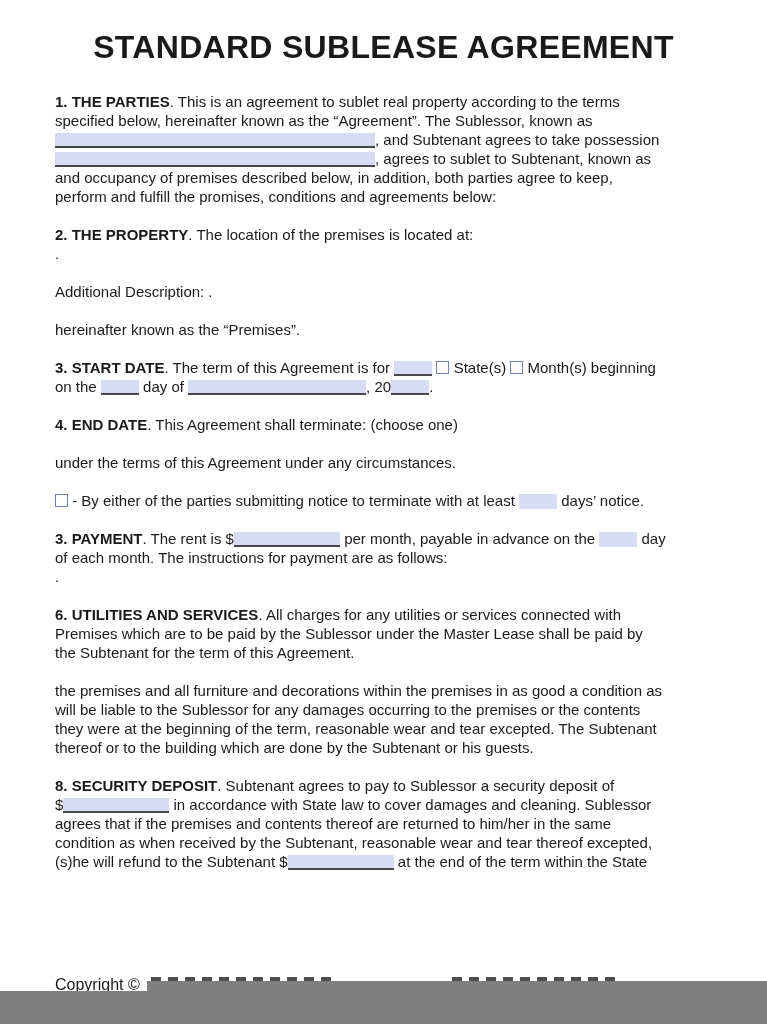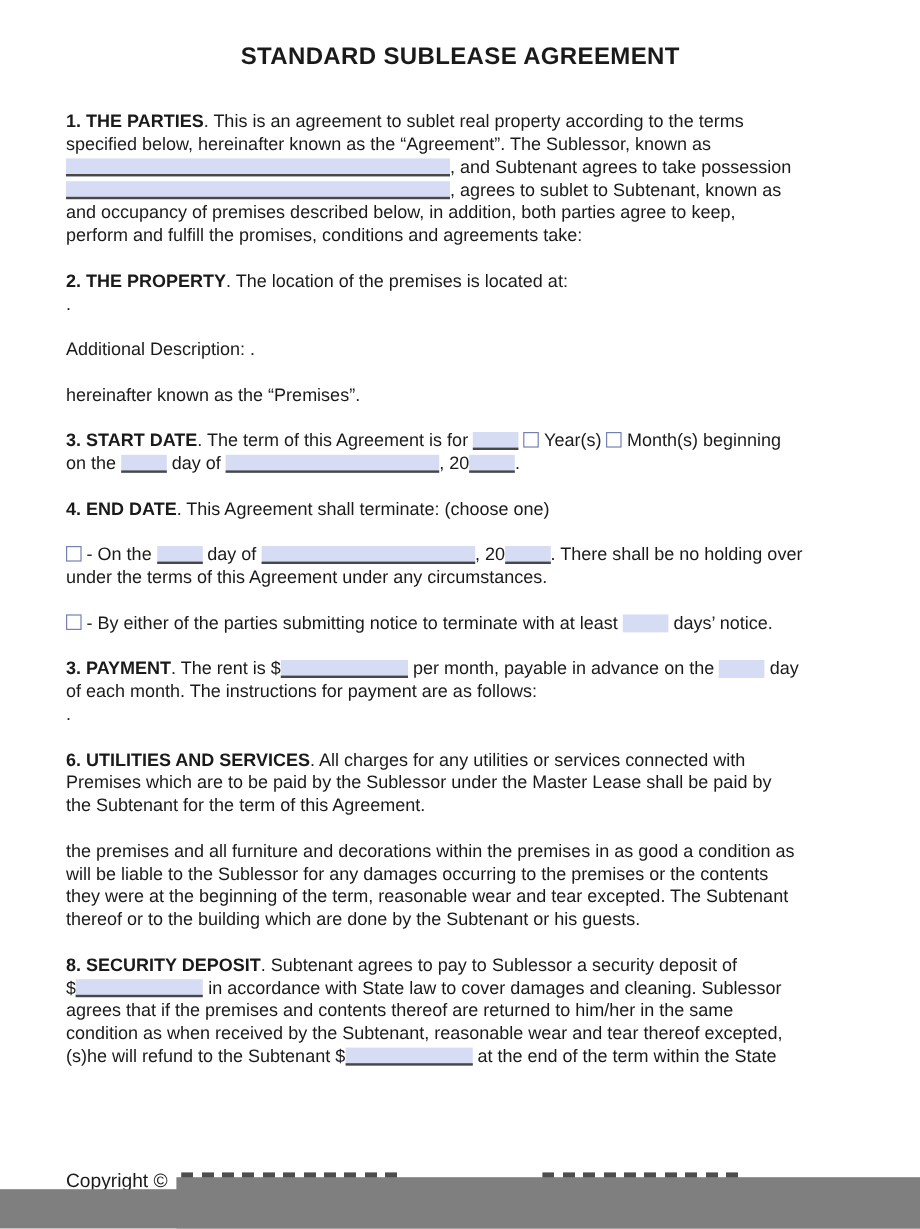--- a/index.html
+++ b/index.html
@@ -3,21 +3,21 @@
 <meta charset="utf-8">
 <style>
   html,body { margin:0; padding:0; background:#ffffff; }
   .page {
     position:relative; width:767px; height:1024px; background:#ffffff; overflow:hidden;
     font-family:"Liberation Sans", sans-serif; font-size:15px; line-height:19px;
     color:var(--text,#1a1a1a);
   }
   .doc-title {
     position:absolute; top:31px; left:0; width:100%; text-align:center;
-    font-size:20px; line-height:32px; font-weight:bold; letter-spacing:0.3px;
+    font-size:32px; line-height:32px; font-weight:bold; letter-spacing:0.3px;
   }
   .content { position:absolute; top:92px; left:55px; width:657px; }
   .para { margin:19px 0 0 0; }
   .para:first-child { margin-top:0; }
   .line { white-space:nowrap; }
   .flexline { display:flex; align-items:center; white-space:nowrap; }
   .flexline > span { flex:0 0 auto; }
   .hd { font-weight:bold; }
   .field {
     display:inline-block; height:13px; vertical-align:-3px;
@@ -52,21 +52,21 @@
   <div class="doc-title">STANDARD SUBLEASE AGREEMENT</div>
 
   <div class="content">
 
     <div class="para">
       <div class="line"><b class="hd">1. THE PARTIES</b><span>. This is an agreement to sublet real property according to the terms</span></div>
       <div class="line"><span>specified below, hereinafter known as the “Agreement”. The Sublessor, known as</span></div>
       <div class="line"><span class="field f-name"></span><span>, and Subtenant agrees to take possession</span></div>
       <div class="line"><span class="field f-name"></span><span>, agrees to sublet to Subtenant, known as</span></div>
       <div class="line"><span>and occupancy of premises described below, in addition, both parties agree to keep,</span></div>
-      <div class="line"><span>perform and fulfill the promises, conditions and agreements take:</span></div>
+      <div class="line"><span>perform and fulfill the promises, conditions and agreements below:</span></div>
     </div>
 
     <div class="para">
       <div class="flexline">
           <span><b class="hd">2. THE PROPERTY</b><span>. The location of the premises is located at:</span></span>
           <span class="field f-grow"></span>
         </div>
       <div class="flexline">
           <span class="field f-grow" style="margin-left:0;"></span>
           <span>.</span>
@@ -80,38 +80,33 @@
         </div>
     </div>
     <div class="para">
       <div class="line"><span>hereinafter known as the “Premises”.</span></div>
     </div>
 
     <div class="para">
       <div class="line"><b class="hd">3. START DATE</b><span>. The term of this Agreement is for</span>
         <span class="field f-small"></span>
         <span class="checkbox"></span>
-        <span>Year(s)</span>
+        <span>State(s)</span>
         <span class="checkbox"></span>
         <span>Month(s) beginning</span></div>
       <div class="line"><span>on the</span>
         <span class="field f-small"></span>
         <span>day of</span>
         <span class="field f-month"></span><span>, 20</span><span class="field f-small"></span><span>.</span></div>
     </div>
 
     <div class="para">
       <div class="line"><b class="hd">4. END DATE</b><span>. This Agreement shall terminate: (choose one)</span></div>
     </div>
     <div class="para">
-      <div class="line"><span class="checkbox"></span>
-        <span>- On the</span>
-        <span class="field f-small"></span>
-        <span>day of</span>
-        <span class="field f-month"></span><span>, 20</span><span class="field f-small"></span><span>. There shall be no holding over</span></div>
       <div class="line"><span>under the terms of this Agreement under any circumstances.</span></div>
     </div>
     <div class="para">
       <div class="line"><span class="checkbox"></span>
         <span>- By either of the parties submitting notice to terminate with at least</span>
         <span class="field f-small no-line"></span>
         <span>days’ notice.</span></div>
     </div>
 
     <div class="para">

